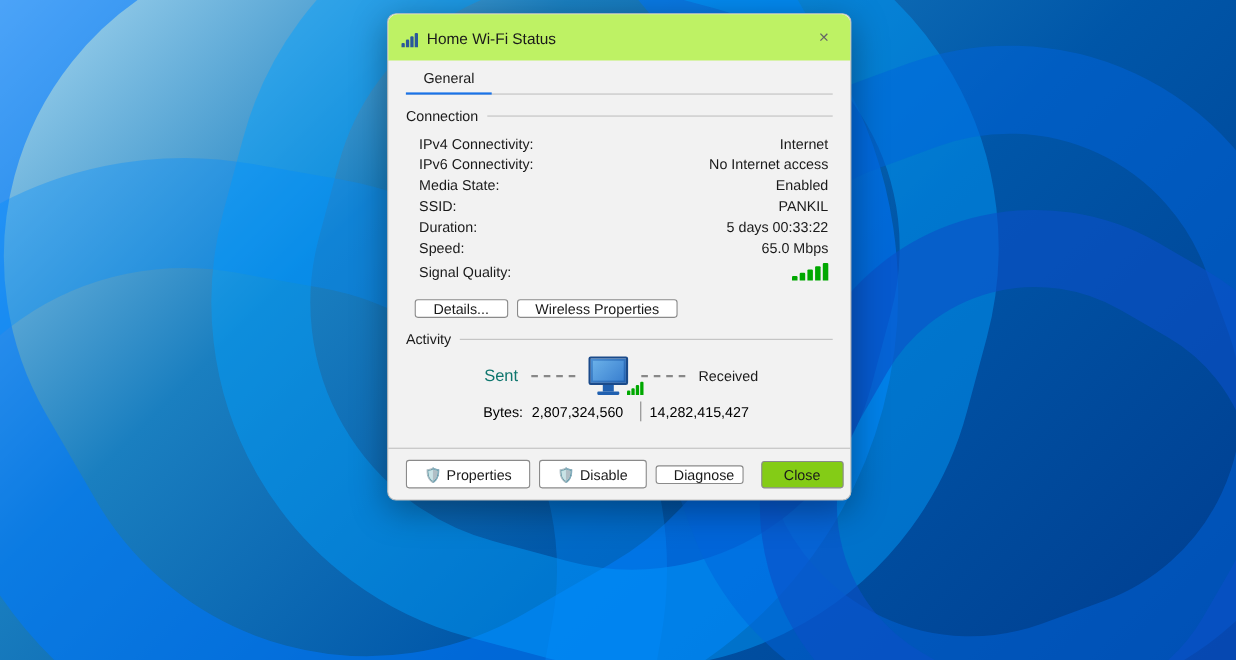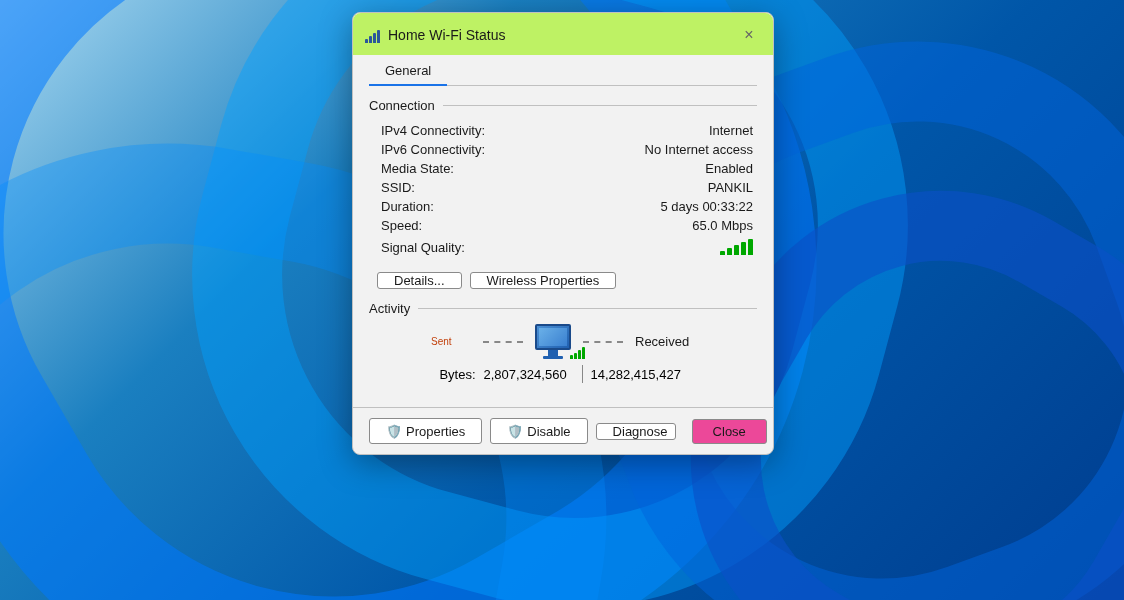--- a/index.html
+++ b/index.html
@@ -228,24 +228,24 @@
     .activity-row {
       display: flex;
       align-items: center;
       gap: 12px;
       margin-bottom: 6px;
       width: 100%;
       justify-content: center;
     }
 
     .activity-label {
-      font-size: 10px;
-      color: #c2410c;
+      font-size: 15px;
+      color: #0f766e;
       min-width: 40px;
-      text-align: left;
+      text-align: right;
     }
 
     .activity-label-right {
       font-size: 13px;
       color: #1a1a1a;
       min-width: 60px;
       text-align: left;
     }
 
     .dashed-line {
@@ -366,21 +366,21 @@
       color: #1a1a1a;
       display: flex;
       align-items: center;
       gap: 4px;
     }
 
     .spacer { flex: 1; }
 
     .btn-close-bottom {
       padding: 4px 20px;
-      background: #ec4899;
+      background: #84cc16;
       border: 1px solid #8a8a8a;
       border-radius: 3px;
       cursor: pointer;
       font-size: 13px;
       color: #1a1a1a;
     }
   </style>
 </head>
 <body>
 

